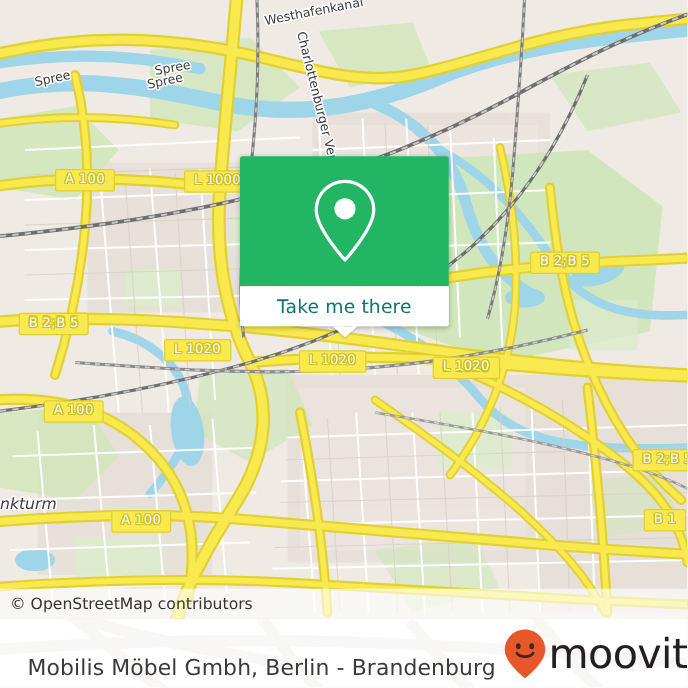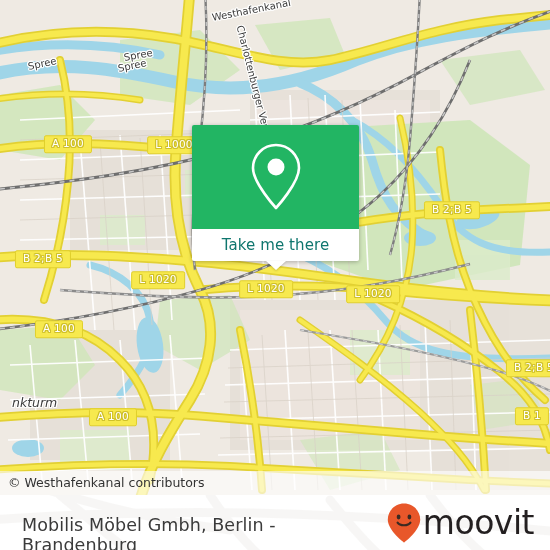--- a/index.html
+++ b/index.html
@@ -53,21 +53,21 @@
     position: absolute;
     color: #3b3b3b;
     font-family: "DejaVu Sans", sans-serif;
     font-size: 11px;
     white-space: nowrap;
     transform-origin: 0 50%;
     text-shadow:
       -1.2px 0 #fff, 1.2px 0 #fff, 0 -1.2px #fff, 0 1.2px #fff,
       -1px -1px #fff, 1px -1px #fff, -1px 1px #fff, 1px 1px #fff;
   }
-  .maplabel.italic { font-style: italic; font-size: 12.5px; padding-left: 12px; }
+  .maplabel.italic { font-style: italic; font-size: 12.5px; }
   .maplabel.small  { font-size: 10px; }
 
   
   #callout {
     position: absolute;
     left: 192px; top: 125px;
     width: 167px;
     box-shadow: 0 1px 4px rgba(0,0,0,0.28);
     border-radius: 2px;
   }
@@ -141,21 +141,20 @@
     margin-left: 22px;
     color: #3a3a3a;
     font-size: 17.5px;
     font-family: "DejaVu Sans", sans-serif;
     letter-spacing: 0.1px;
     z-index: 2;
     margin-top: 24px;
   }
   #footer-logo {
     position: relative;
-    margin-right: 16px;
     display: flex;
     align-items: center;
     z-index: 2;
   }
   #logo-wordmark {
     color: #231f20;
     font-size: 33px;
     font-family: "DejaVu Sans", sans-serif;
     letter-spacing: -0.5px;
     margin-left: 1px;
@@ -376,21 +375,21 @@
           <path d="M29 4 C16.3 4 6 14.3 6 27 C6 42 29 67 29 67 C29 67 52 42 52 27 C52 14.3 41.7 4 29 4 Z" fill="none" stroke="#ffffff" stroke-width="2.6" stroke-linejoin="round"></path>
           <circle cx="29" cy="26" r="8.5" fill="#ffffff"></circle>
         </svg>
       </div>
       <div id="callout-bottom">
         <span id="callout-label">Take me there</span>
         <div id="callout-tail"></div>
       </div>
     </div>
 
-    <div id="attribution">© Westhafenkanal contributors</div>
+    <div id="attribution">© OpenStreetMap contributors</div>
   </div>
 
   <div id="footer">
 
     <svg id="footer-watermark" width="550" height="550" viewBox="0 0 550 550">
       <g stroke="#b9b2a8" fill="none" stroke-width="9" stroke-linecap="round">
         <path d="M-10 470 C70 500, 150 520, 230 530"></path>
         <path d="M60 495 C90 520, 120 545, 140 560"></path>
         <path d="M210 495 C230 525, 250 548, 265 560"></path>
         <path d="M330 500 C350 525, 370 548, 385 560"></path>

